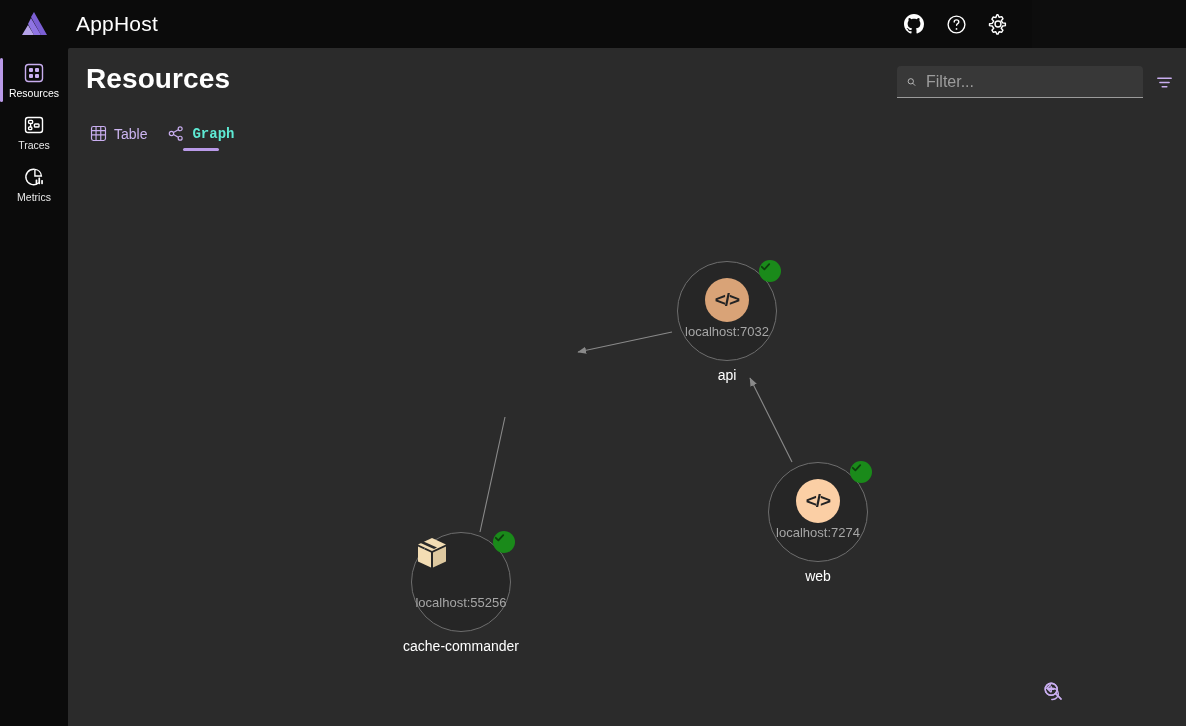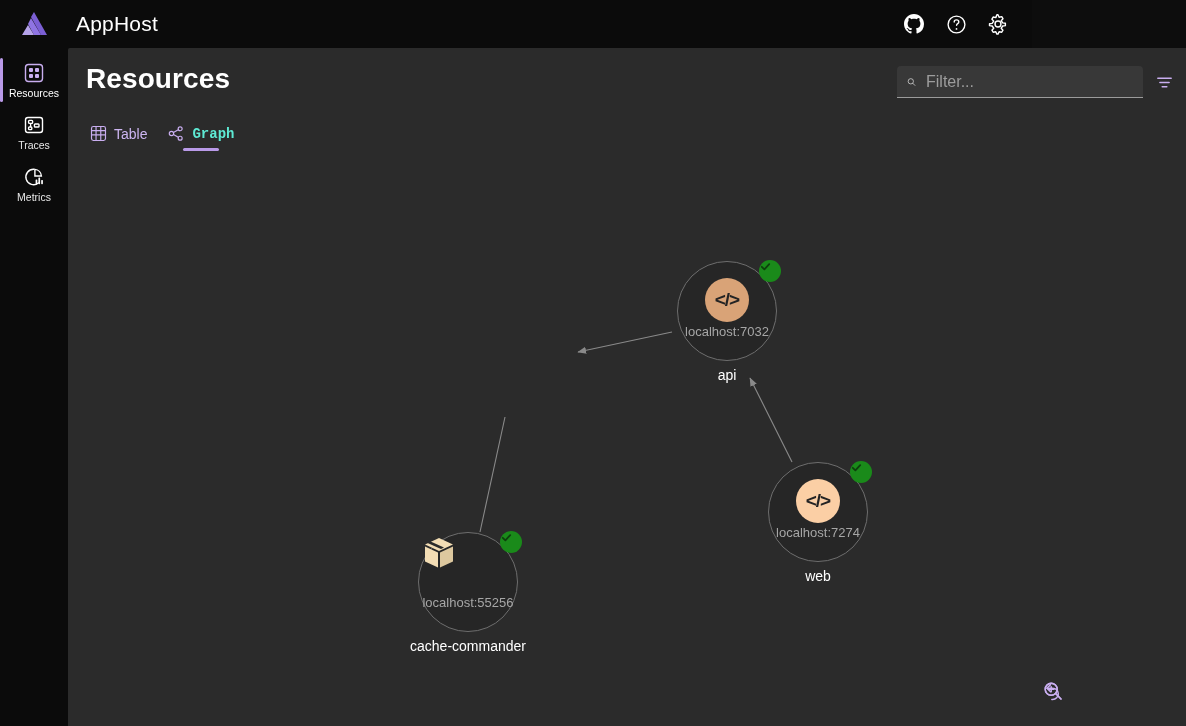--- a/index.html
+++ b/index.html
@@ -315,21 +315,21 @@
         <div class="node-endpoint">localhost:7032</div>
         <div class="node-badge">
           <svg width="13" height="13" viewBox="0 0 14 14" fill="none" stroke="#0d3f0d" stroke-width="1.9" stroke-linecap="round" stroke-linejoin="round">
             <path d="M3 7.3 L5.8 10 L11 4.4"></path>
           </svg>
         </div>
       </div>
       <div class="node-name">api</div>
     </div>
 
-    <div class="node" style="left:350px; top:376px; width:100px; height:100px;">
+    <div class="node" style="left:343px; top:376px; width:100px; height:100px;">
       <div class="node-circle">
         <div class="node-ico-wrap">
           <svg width="40" height="40" viewBox="0 0 40 40">
             <path d="M20 5 L34 11.5 L20 18 L6 11.5 Z" fill="#f3ddb4"></path>
             <path d="M6 13.5 L19 19.6 L19 34.5 L6 28.4 Z" fill="#f3ddb4"></path>
             <path d="M21 19.6 L34 13.5 L34 28.4 L21 34.5 Z" fill="#ddc89f"></path>
             <path d="M11 8.3 L25 14.6 L22 16.1 L8 9.7 Z" fill="#2b2b2b"></path>
           </svg>
         </div>
         <div class="node-endpoint">localhost:55256</div>

